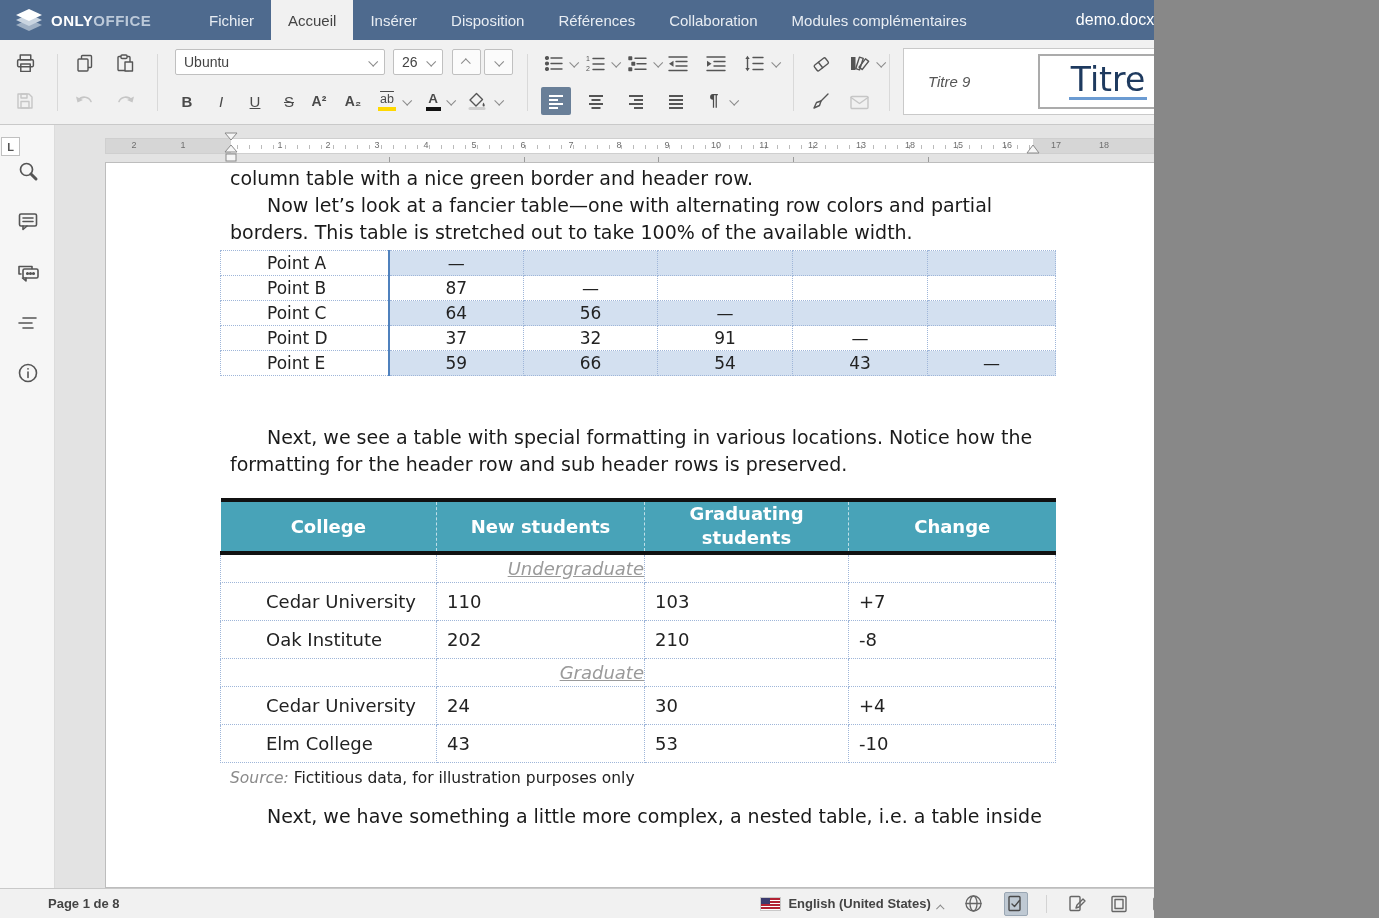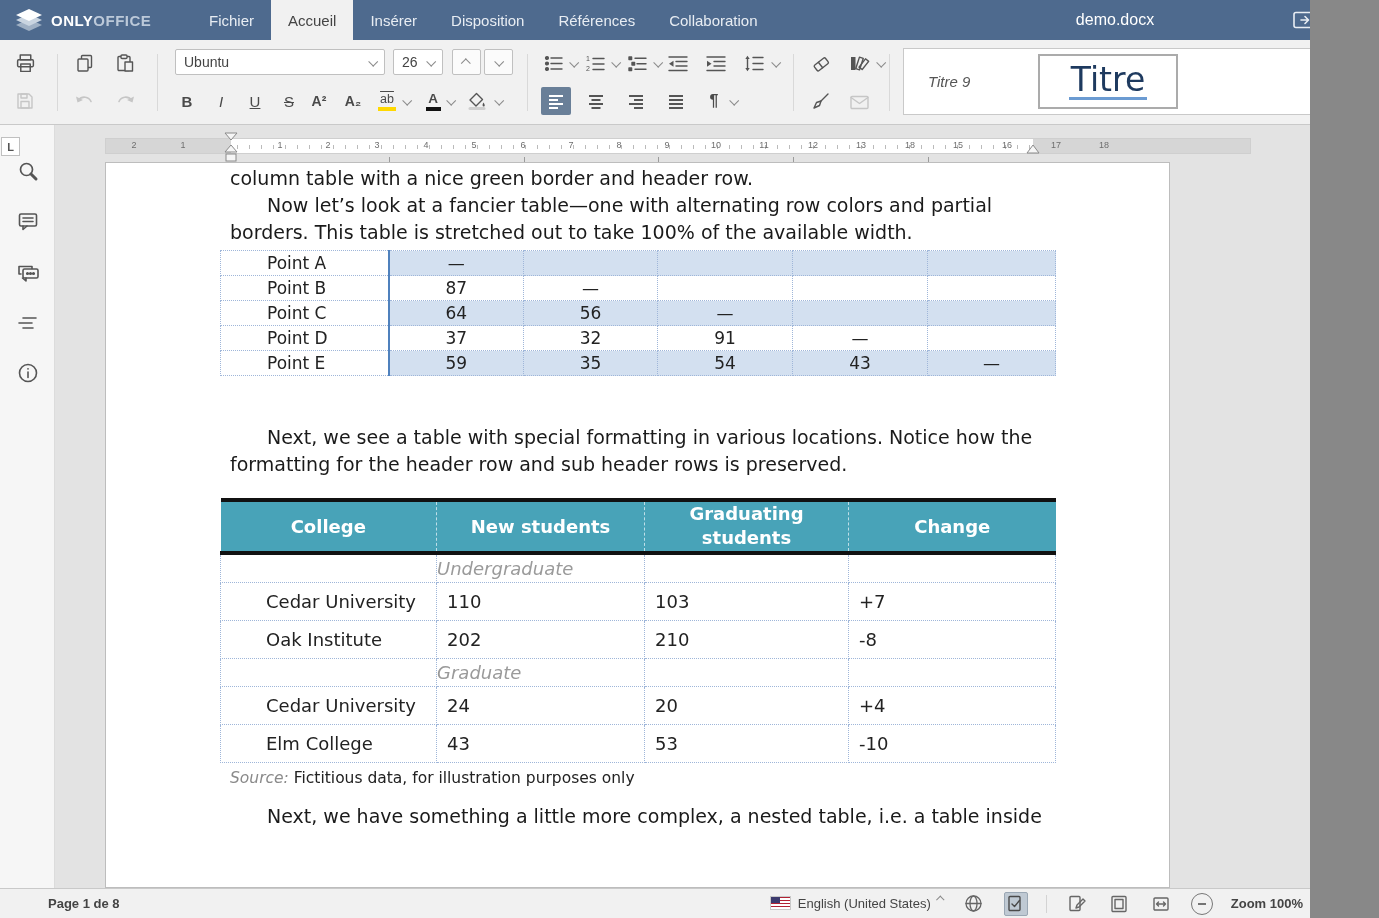--- a/index.html
+++ b/index.html
@@ -1,16 +1,16 @@
 <!DOCTYPE html>
 <html><head>
 <meta charset="utf-8">
 <style>
   html,body{margin:0;padding:0;background:#888;}
-  #app{position:relative;width:1310px;height:918px;background:#701a75;overflow:hidden;
+  #app{position:relative;width:1154px;height:918px;background:#701a75;overflow:hidden;
        font-family:"Liberation Sans",sans-serif;-webkit-font-smoothing:antialiased;}
   
   #topbar{position:absolute;left:0;top:0;width:1379px;height:40px;background:#4e6a8e;display:flex;align-items:stretch;}
   .brand{display:flex;align-items:center;gap:9px;padding:0 18px 0 16px;min-width:140px;}
   .brand-text{font-size:15px;letter-spacing:.5px;font-weight:bold;color:#fff;}
   .brand-text .lt{color:#bcc9d9;font-weight:600;}
   .tabs{display:flex;align-items:stretch;margin-left:18px;}
   .tab{display:flex;align-items:center;padding:9px 17px;color:#e8edf3;font-size:15px;cursor:pointer;}
   .tab.active{background:#f1f1f1;color:#444;}
   #doc-title{position:absolute;left:1020px;top:0;width:190px;height:40px;display:flex;align-items:center;justify-content:center;color:#fff;font-size:16px;text-align:center;}
@@ -73,37 +73,37 @@
   #table1 td{border:1px dotted #9fb6d9;text-align:center;padding:0;height:24px;color:#222;}
   #table1 tr.hdr td{height:21px;border-bottom:3px solid #4f81bd;}
   #table1 td.lbl{text-align:left;padding-left:46px;}
   #table1 tbody tr.shade td:not(.lbl){background:#d3e0f0;}
   #table1 tbody td.blue-left{border-left:2px solid #4f81bd;}
   
   #table2{border-collapse:collapse;width:835px;margin-top:20px;table-layout:fixed;font-size:18px;}
   #table2 th{background:#48a3b8;color:#fff;font-weight:bold;border-top:4px solid #111;border-bottom:4px solid #111;height:46px;border-left:1px dashed #bfdfe8;border-right:1px dashed #bfdfe8;vertical-align:middle;padding:0;}
   #table2 th:first-child{border-left:none;} #table2 th:last-child{border-right:none;}
   #table2 td{border:1px dotted #9fb6d9;padding:0 0 0 10px;color:#222;vertical-align:middle;}
-  #table2 tr.subhdr td{height:27px;font-style:italic;color:#9a9a9a;text-align:left;padding:0;}
+  #table2 tr.subhdr td{height:27px;font-style:italic;color:#9a9a9a;text-align:right;padding:0;text-decoration:underline;}
   #table2 tr.drow td{height:37px;}
   #table2 td.lbl{padding-left:45px;}
   #table2 tr.total td{height:40px;border-top:2px solid #222;border-bottom:5px solid #111;}
   .wrapnarrow{display:inline-block;width:120px;line-height:1.35;}
   #caption{margin-top:6px;font-size:15.5px;padding-left:10px;color:#222;}
   #caption .src{font-style:italic;color:#8a8a8a;}
   
   #statusbar{position:absolute;left:0;top:888px;width:1379px;height:30px;background:#f1f1f1;border-top:1px solid #c9c9c9;box-sizing:border-box;font-size:13px;color:#444;}
   #page-indicator{position:absolute;left:48px;top:0;height:29px;display:flex;align-items:center;font-weight:bold;}
   #sb-right{position:absolute;right:36px;top:0;height:29px;display:flex;align-items:center;gap:18px;}
   .sbico{width:24px;height:24px;display:flex;align-items:center;justify-content:center;color:#666;cursor:pointer;border-radius:2px;}
   .sbico.pressed{background:#bfc9d3;border:1px solid #9aa7b4;box-sizing:border-box;color:#4a4a4a;}
   .sbdiv{width:1px;height:18px;background:#d3d3d3;}
   .flag{width:19px;height:12px;background:repeating-linear-gradient(to bottom,#b22234 0 1.5px,#fff 1.5px 3px);position:relative;border:1px solid #c9c9c9;}
   .flag::after{content:"";position:absolute;left:0;top:0;width:9px;height:6px;background:#3c3b6e;}
-  .lang{display:flex;align-items:flex-start;gap:7px;font-weight:normal;cursor:pointer;}
+  .lang{display:flex;align-items:flex-end;gap:7px;font-weight:bold;cursor:pointer;}
   .zoomlbl{font-weight:bold;}
   .circle-btn{width:20px;height:20px;border:1.5px solid #777;border-radius:50%;display:flex;align-items:center;justify-content:center;color:#555;cursor:pointer;}
 </style>
 </head>
 <body>
 
 <div id="app">
 
   <div id="topbar">
     <div class="brand">
@@ -114,20 +114,21 @@
       </svg>
       <span class="brand-text"><span>ONLY</span><span class="lt">OFFICE</span></span>
     </div>
     <div class="tabs">
       <div class="tab">Fichier</div>
       <div class="tab active">Accueil</div>
       <div class="tab">Insérer</div>
       <div class="tab">Disposition</div>
       <div class="tab">Références</div>
       <div class="tab">Collaboration</div>
+      <div class="tab">Modules complémentaires</div>
     </div>
     <div id="doc-title">demo.docx</div>
     <div class="topbar-icons">
       <div class="tico">
         <svg class="ic" width="22" height="20" viewBox="0 0 22 20" style="stroke-width:1.6">
           <rect x="2" y="2.5" width="18" height="15" rx="2"></rect>
           <path d="M9,10 h7 M13,6.5 l3.5,3.5 -3.5,3.5"></path>
         </svg>
       </div>
       <div class="tico">
@@ -512,21 +513,21 @@
             <td class="lbl">Point D</td>
             <td class="blue-left">37</td>
             <td>32</td>
             <td>91</td>
             <td>—</td>
             <td></td>
           </tr>
           <tr class="shade">
             <td class="lbl">Point E</td>
             <td class="blue-left">59</td>
-            <td>35</td>
+            <td>66</td>
             <td>54</td>
             <td>43</td>
             <td>—</td>
           </tr>
         </tbody>
       </table>
 
       <p class="indent pad10 mt48">Next, we see a table with special formatting in various locations. Notice how the formatting for the header row and sub header rows is preserved.</p>
 
       <table id="table2">
@@ -565,21 +566,21 @@
           </tr>
           <tr class="subhdr">
             <td></td>
             <td>Graduate</td>
             <td></td>
             <td></td>
           </tr>
           <tr class="drow">
             <td class="lbl">Cedar University</td>
             <td>24</td>
-            <td>20</td>
+            <td>30</td>
             <td>+4</td>
           </tr>
           <tr class="drow">
             <td class="lbl">Elm College</td>
             <td>43</td>
             <td>53</td>
             <td>-10</td>
           </tr>
         </tbody>
       </table>

